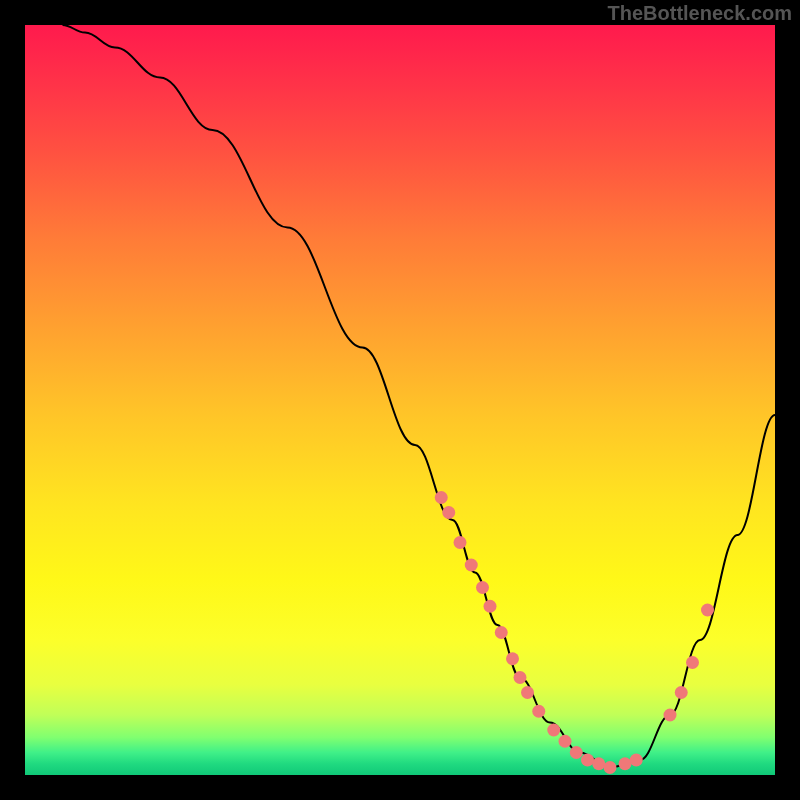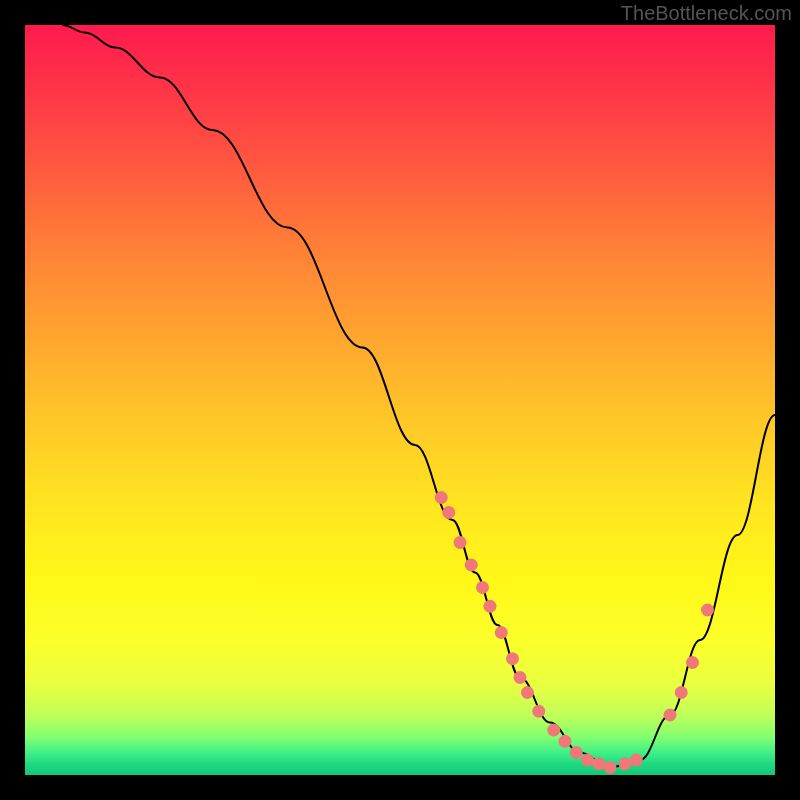--- a/index.html
+++ b/index.html
@@ -9,21 +9,21 @@
   background: #000;
   position: relative;
   font-family: Arial, sans-serif;
 }
 .watermark {
   position: absolute;
   top: 2px;
   right: 8px;
   color: #555;
   font-size: 20px;
-  font-weight: normal;
+  font-weight: bold;
   z-index: 10;
 }
 .plot-area {
   position: absolute;
   left: 25px;
   top: 25px;
   width: 750px;
   height: 750px;
   background: linear-gradient(to bottom,
     #ff1a4d 0%,

